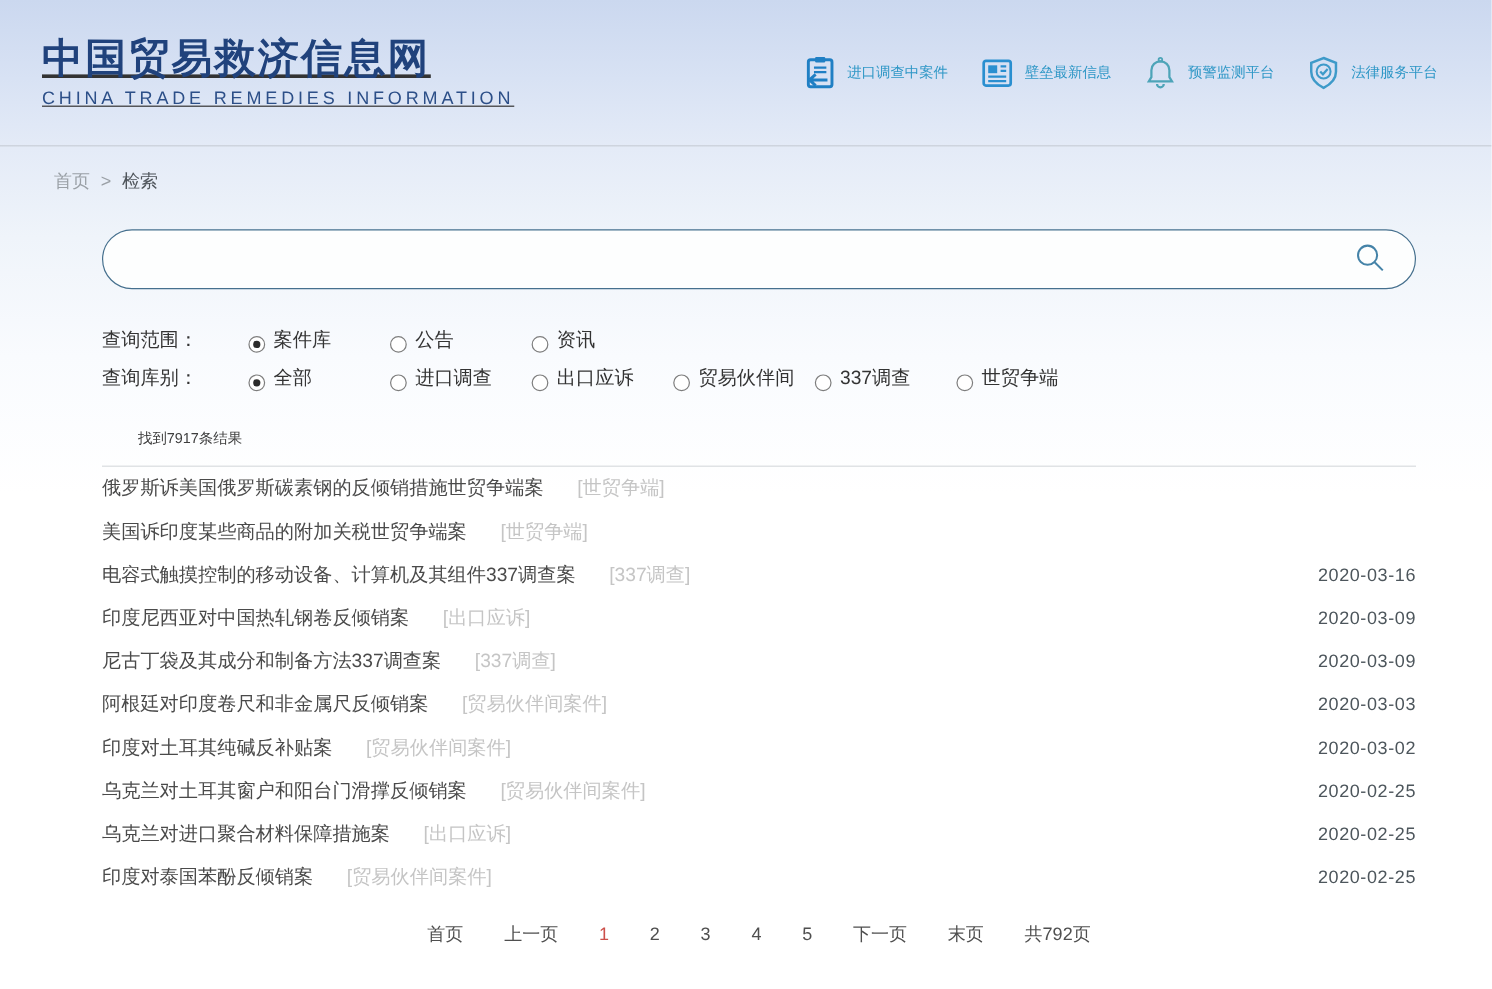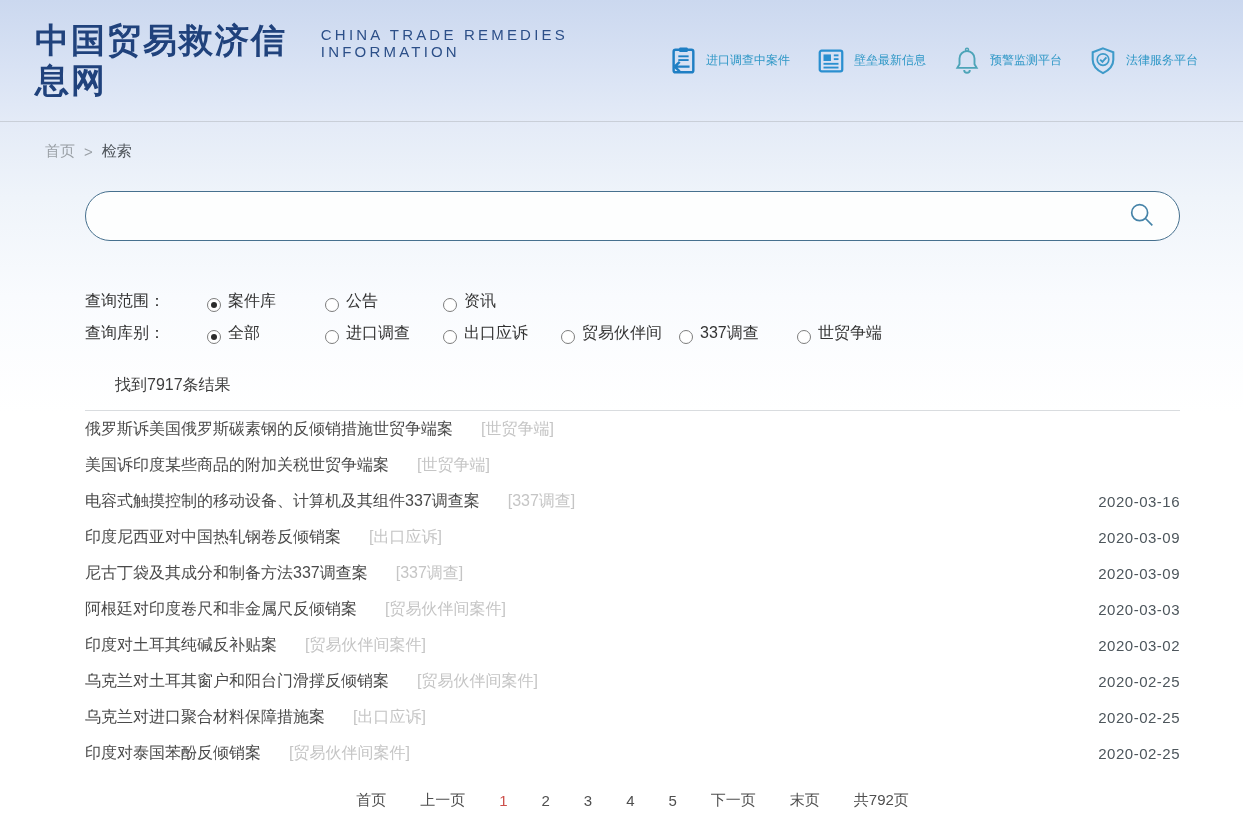--- a/index.html
+++ b/index.html
@@ -10,21 +10,21 @@
     color:#333;
   }
 
   
   .header {
     height:122px;
     display:flex; align-items:center;
     padding:0 45px 0 35px;
     border-bottom:1px solid #c9cfd8;
   }
-  .logo-block { display:flex; flex-direction:row; }
+  .logo-block { display:flex; flex-direction:column;text-decoration:underline; }
   .logo-title { font-size:34px; font-weight:900; color:#20427c; letter-spacing:2px; line-height:1.15; }
   .logo-subtitle { font-size:15px; color:#2c4f88; letter-spacing:3.2px; margin-top:5px; }
   .nav { margin-left:auto; display:flex; align-items:center; gap:26px; }
   .nav-item { display:flex; align-items:center; gap:8px; cursor:pointer; }
   .nav-item .nav-label { font-size:12px; color:#2e97c6; white-space:nowrap; }
   .nav-item svg { display:block; }
 
   
   .breadcrumb { padding:20px 0 0 45px; font-size:15px; color:#9aa0a6; display:flex; gap:9px; align-items:center; }
   .breadcrumb .crumb-current { color:#4f555b; }
@@ -38,35 +38,35 @@
     border:1px solid #46708e; border-radius:26px;
     background:#fdfefe;
     font-size:17px; padding:0 70px 0 28px;
     outline:none; color:#333;
   }
   .search-btn {
     position:absolute; right:22px; top:9px;
     width:32px; height:32px; border:none; background:transparent; cursor:pointer;
   }
 
-  .filters { margin-top:44px; }
+  .filters { margin-top:26px; }
   .filter-row { display:flex; align-items:center; height:32px; font-size:16px; }
   .filter-label { width:122px; color:#333; }
   .radio-opt { display:flex; align-items:flex-end; width:118px; cursor:pointer; }
   .radio {
     width:14px; height:14px; border:1px solid #7d7d7d; border-radius:50%;
     background:#fff; display:inline-block; position:relative; margin-right:7px; flex:none;
   }
   .radio.checked::after {
     content:''; position:absolute; left:3px; top:3px; width:6px; height:6px;
     background:#2b2b2b; border-radius:50%;
   }
   .radio-opt span.opt-label { color:#333; white-space:nowrap; }
 
-  .summary { margin-top:26px; padding:0 0 14px 30px; font-size:16px; color:#3d3d3d; border-bottom:1px solid #d9dcdf; }
+  .summary { margin-top:26px; padding:0 0 14px 30px; font-size:12px; color:#3d3d3d; border-bottom:1px solid #d9dcdf; }
 
   .results { }
   .row { display:flex; align-items:center; height:36px; font-size:16px; cursor:pointer; }
   .row .title { color:#4a4a4a; white-space:nowrap; }
   .row .tag { color:#c5c5c5; margin-left:28px; white-space:nowrap; }
   .row .date { margin-left:auto; color:#4d565c; font-size:15px; letter-spacing:0.5px; }
 
   .pagination {
     margin-top:20px; display:flex; justify-content:center; align-items:center;
     gap:34px; font-size:15px; color:#4f4f4f;

